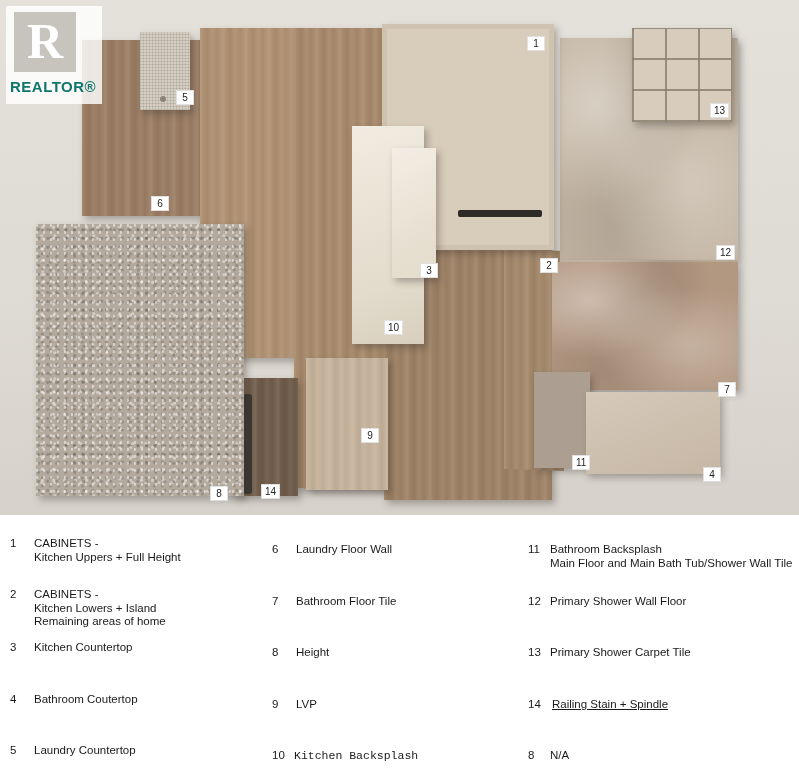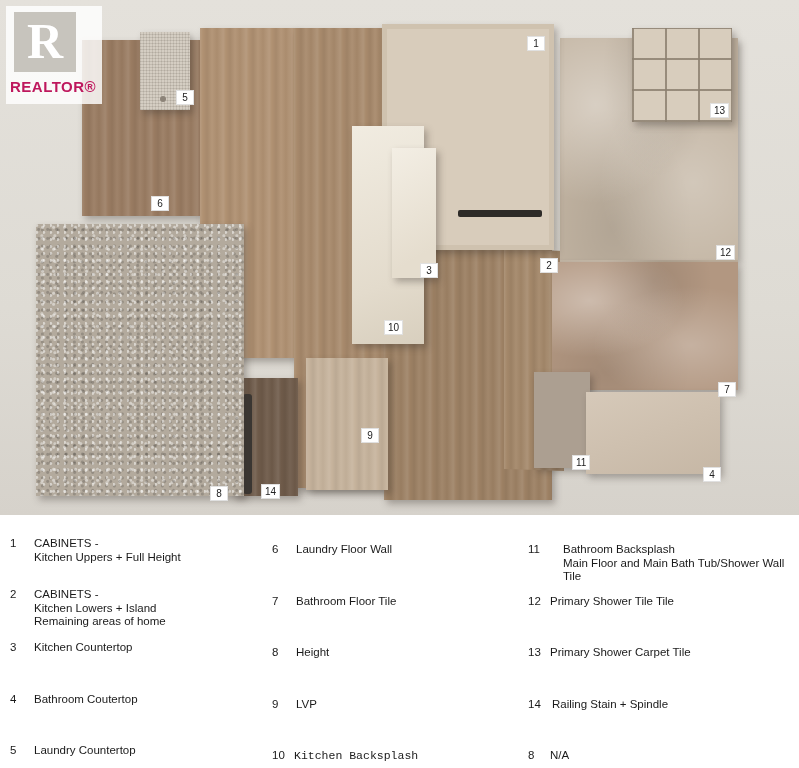--- a/index.html
+++ b/index.html
@@ -114,21 +114,21 @@
     line-height: 58px;
     text-align: center;
     font-family: "Liberation Serif", serif;
   }
   #realtor-logo .r-text {
     position: absolute;
     left: 4px; top: 72px;
     font-size: 15px;
     font-weight: bold;
     letter-spacing: 0.5px;
-    color: #be185d;
+    color: #0f766e;
     font-family: "Liberation Sans", sans-serif;
   }
 
   
   #legend {
     position: absolute;
     left: 0;
     top: 515px;
     width: 799px;
     height: 253px;
@@ -276,34 +276,34 @@
     </div>
     <div class="legend-item" style="top:234px;">
       <span class="num">10</span>
       <span class="txt" style="margin-left:22px;font-family:Liberation Mono, monospace;">Kitchen Backsplash</span>
     </div>
   </div>
 
   <div class="legend-col" style="left:528px; width:266px;">
     <div class="legend-item" style="top:28px;">
       <span class="num">11</span>
-      <span class="txt" style="margin-left:35px;">Bathroom Backsplash
+      <span class="txt" style="margin-left:22px;">Bathroom Backsplash
 Main Floor and Main Bath Tub/Shower Wall Tile</span>
     </div>
     <div class="legend-item" style="top:80px;">
       <span class="num">12</span>
-      <span class="txt" style="margin-left:22px;">Primary Shower Tile Tile</span>
+      <span class="txt" style="margin-left:22px;">Primary Shower Wall Floor</span>
     </div>
     <div class="legend-item" style="top:131px;">
       <span class="num">13</span>
       <span class="txt" style="margin-left:22px;">Primary Shower Carpet Tile</span>
     </div>
     <div class="legend-item" style="top:183px;">
       <span class="num">14</span>
-      <span class="txt" style="">Railing Stain + Spindle</span>
+      <span class="txt" style="text-decoration:underline;">Railing Stain + Spindle</span>
     </div>
     <div class="legend-item" style="top:234px;">
       <span class="num">8</span>
       <span class="txt" style="margin-left:22px;">N/A</span>
     </div>
   </div>
 
 </div>
 
 </body></html>

